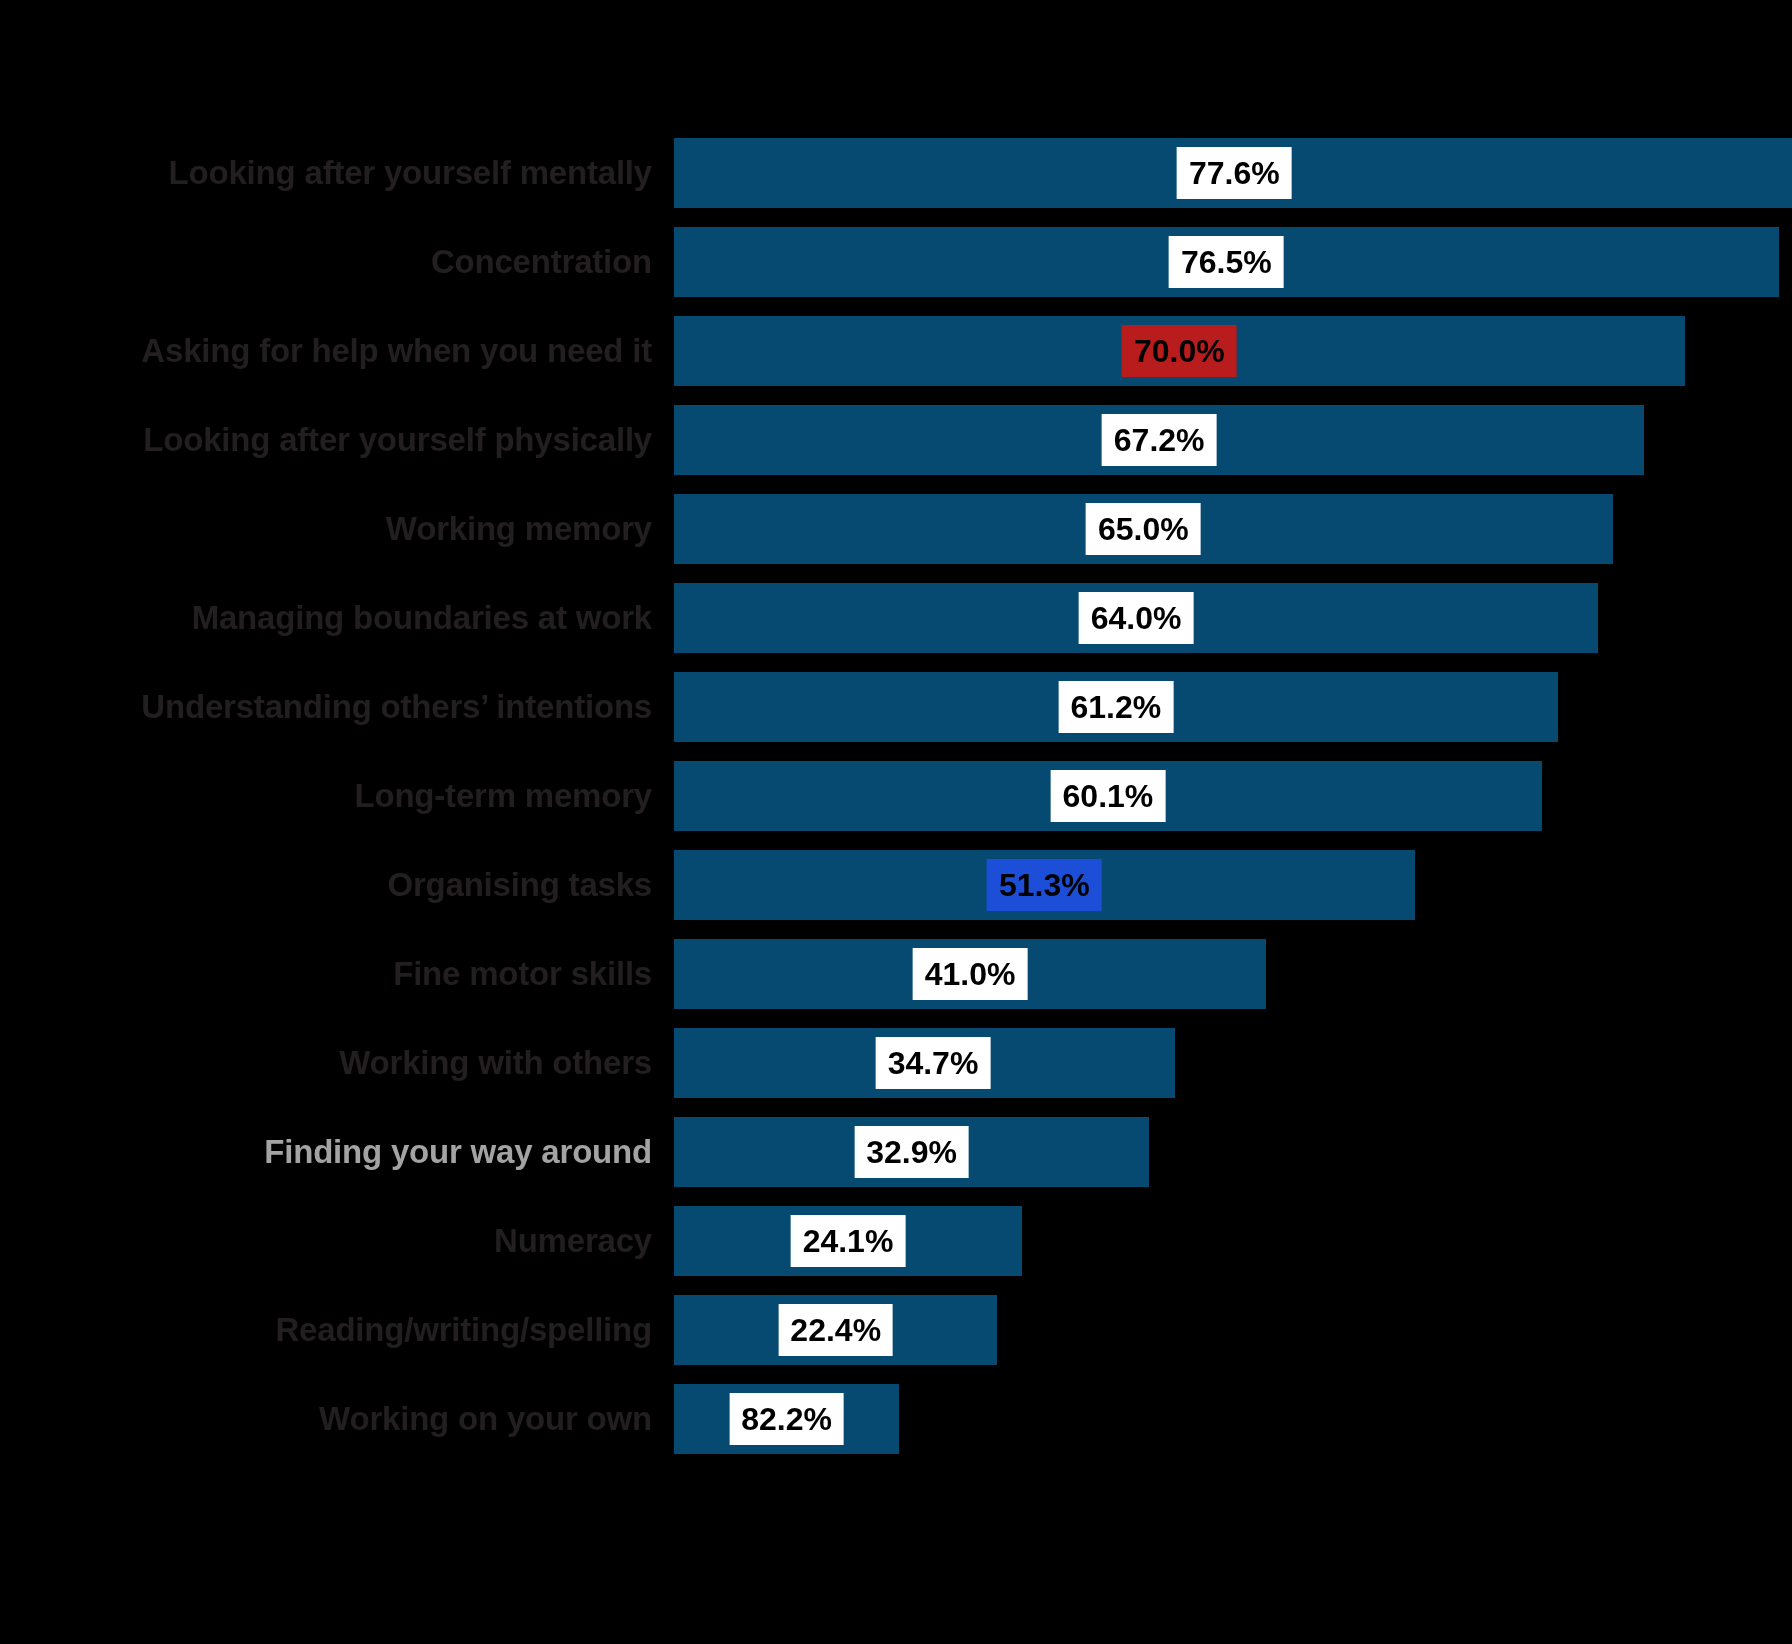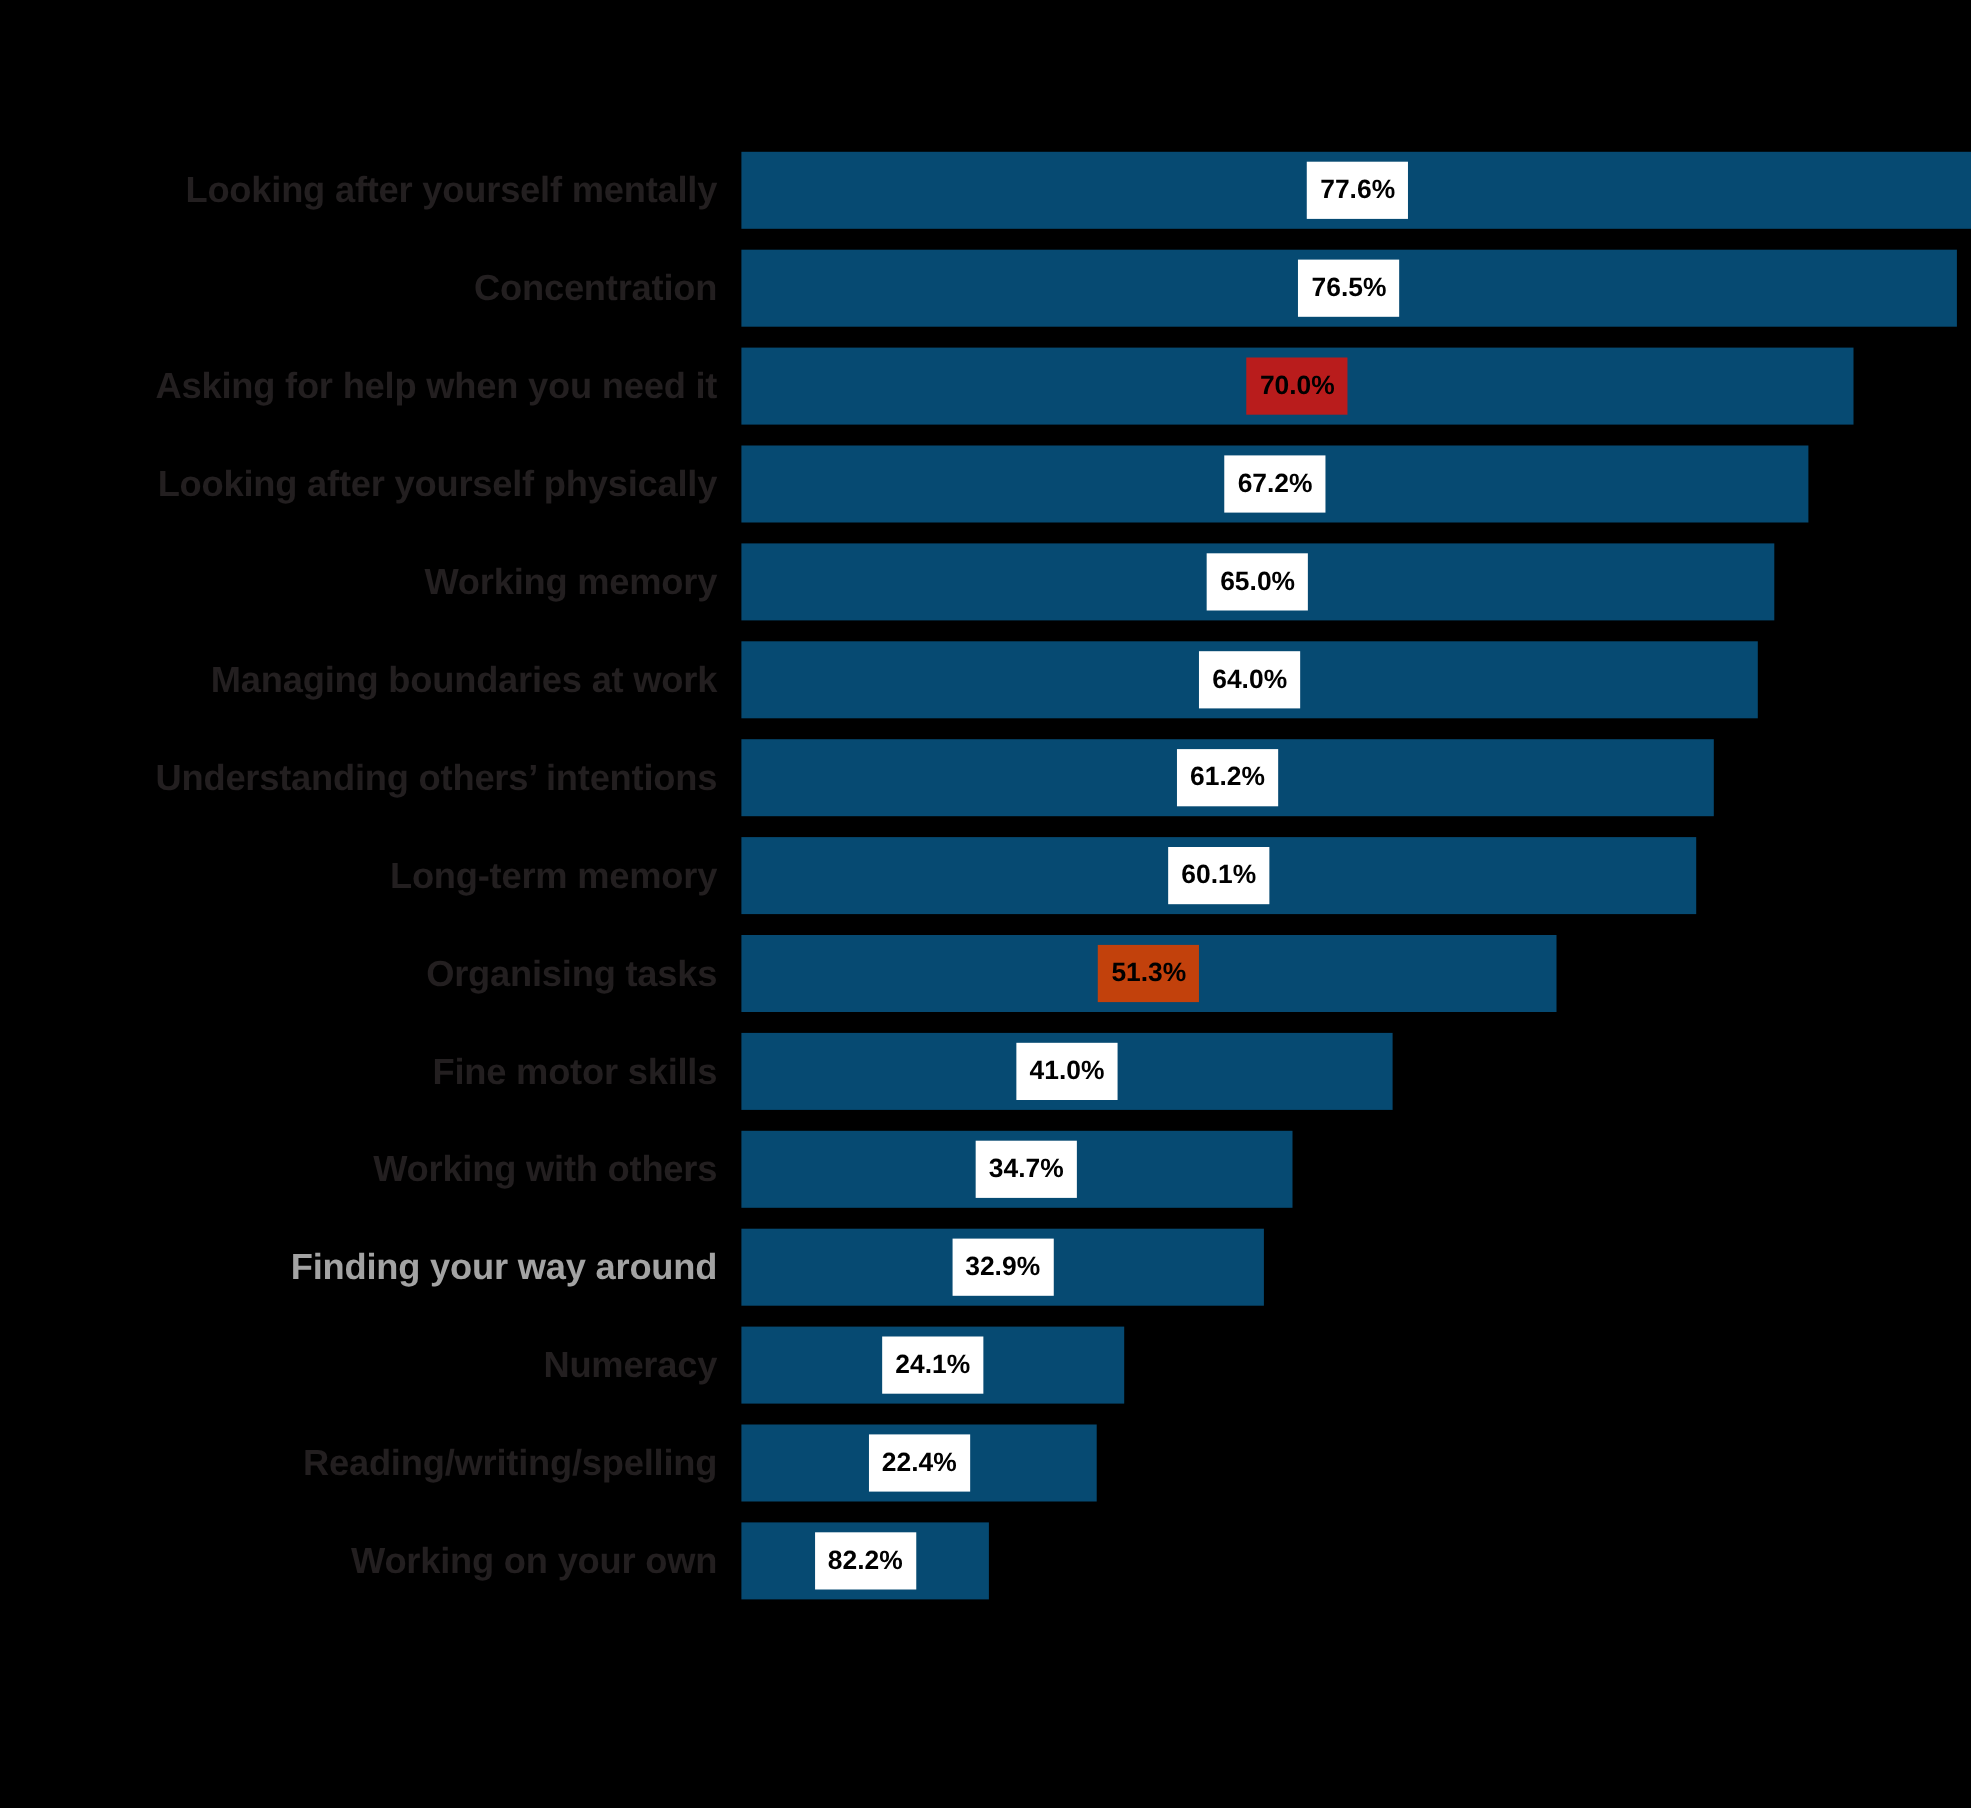--- a/index.html
+++ b/index.html
@@ -68,21 +68,21 @@
     background: #064a72;
   }
 
   .value-box {
     position: absolute;
     top: 9px;
     height: 52px;
     line-height: 52px;
     background: #ffffff;
     color: #000000;
-    font-size: 24px;
+    font-size: 32px;
     font-weight: bold;
     text-align: center;
     padding: 0 12px;
     box-sizing: border-box;
     white-space: nowrap;
     transform: translateX(-50%);
   }
 </style>
 </head>
 <body>
@@ -142,21 +142,21 @@
         <div class="cat-label" style="color: rgb(35, 31, 32);">Long-term memory</div>
         <div class="bar-track">
           <div class="bar" style="width: 867.844px; background: rgb(6, 74, 114);"></div>
           <div class="value-box" style="background: rgb(255, 255, 255); color: rgb(0, 0, 0); left: 433.922px;">60.1%</div>
         </div>
       </div>
       <div class="bar-row">
         <div class="cat-label" style="color: rgb(35, 31, 32);">Organising tasks</div>
         <div class="bar-track">
           <div class="bar" style="width: 740.772px; background: rgb(6, 74, 114);"></div>
-          <div class="value-box" style="background: #c2410c; color: rgb(0, 0, 0); left: 370.386px;">51.3%</div>
+          <div class="value-box" style="background: #1d4ed8; color: rgb(0, 0, 0); left: 370.386px;">51.3%</div>
         </div>
       </div>
       <div class="bar-row">
         <div class="cat-label" style="color: rgb(35, 31, 32);">Fine motor skills</div>
         <div class="bar-track">
           <div class="bar" style="width: 592.04px; background: rgb(6, 74, 114);"></div>
           <div class="value-box" style="background: rgb(255, 255, 255); color: rgb(0, 0, 0); left: 296.02px;">41.0%</div>
         </div>
       </div>
       <div class="bar-row">

